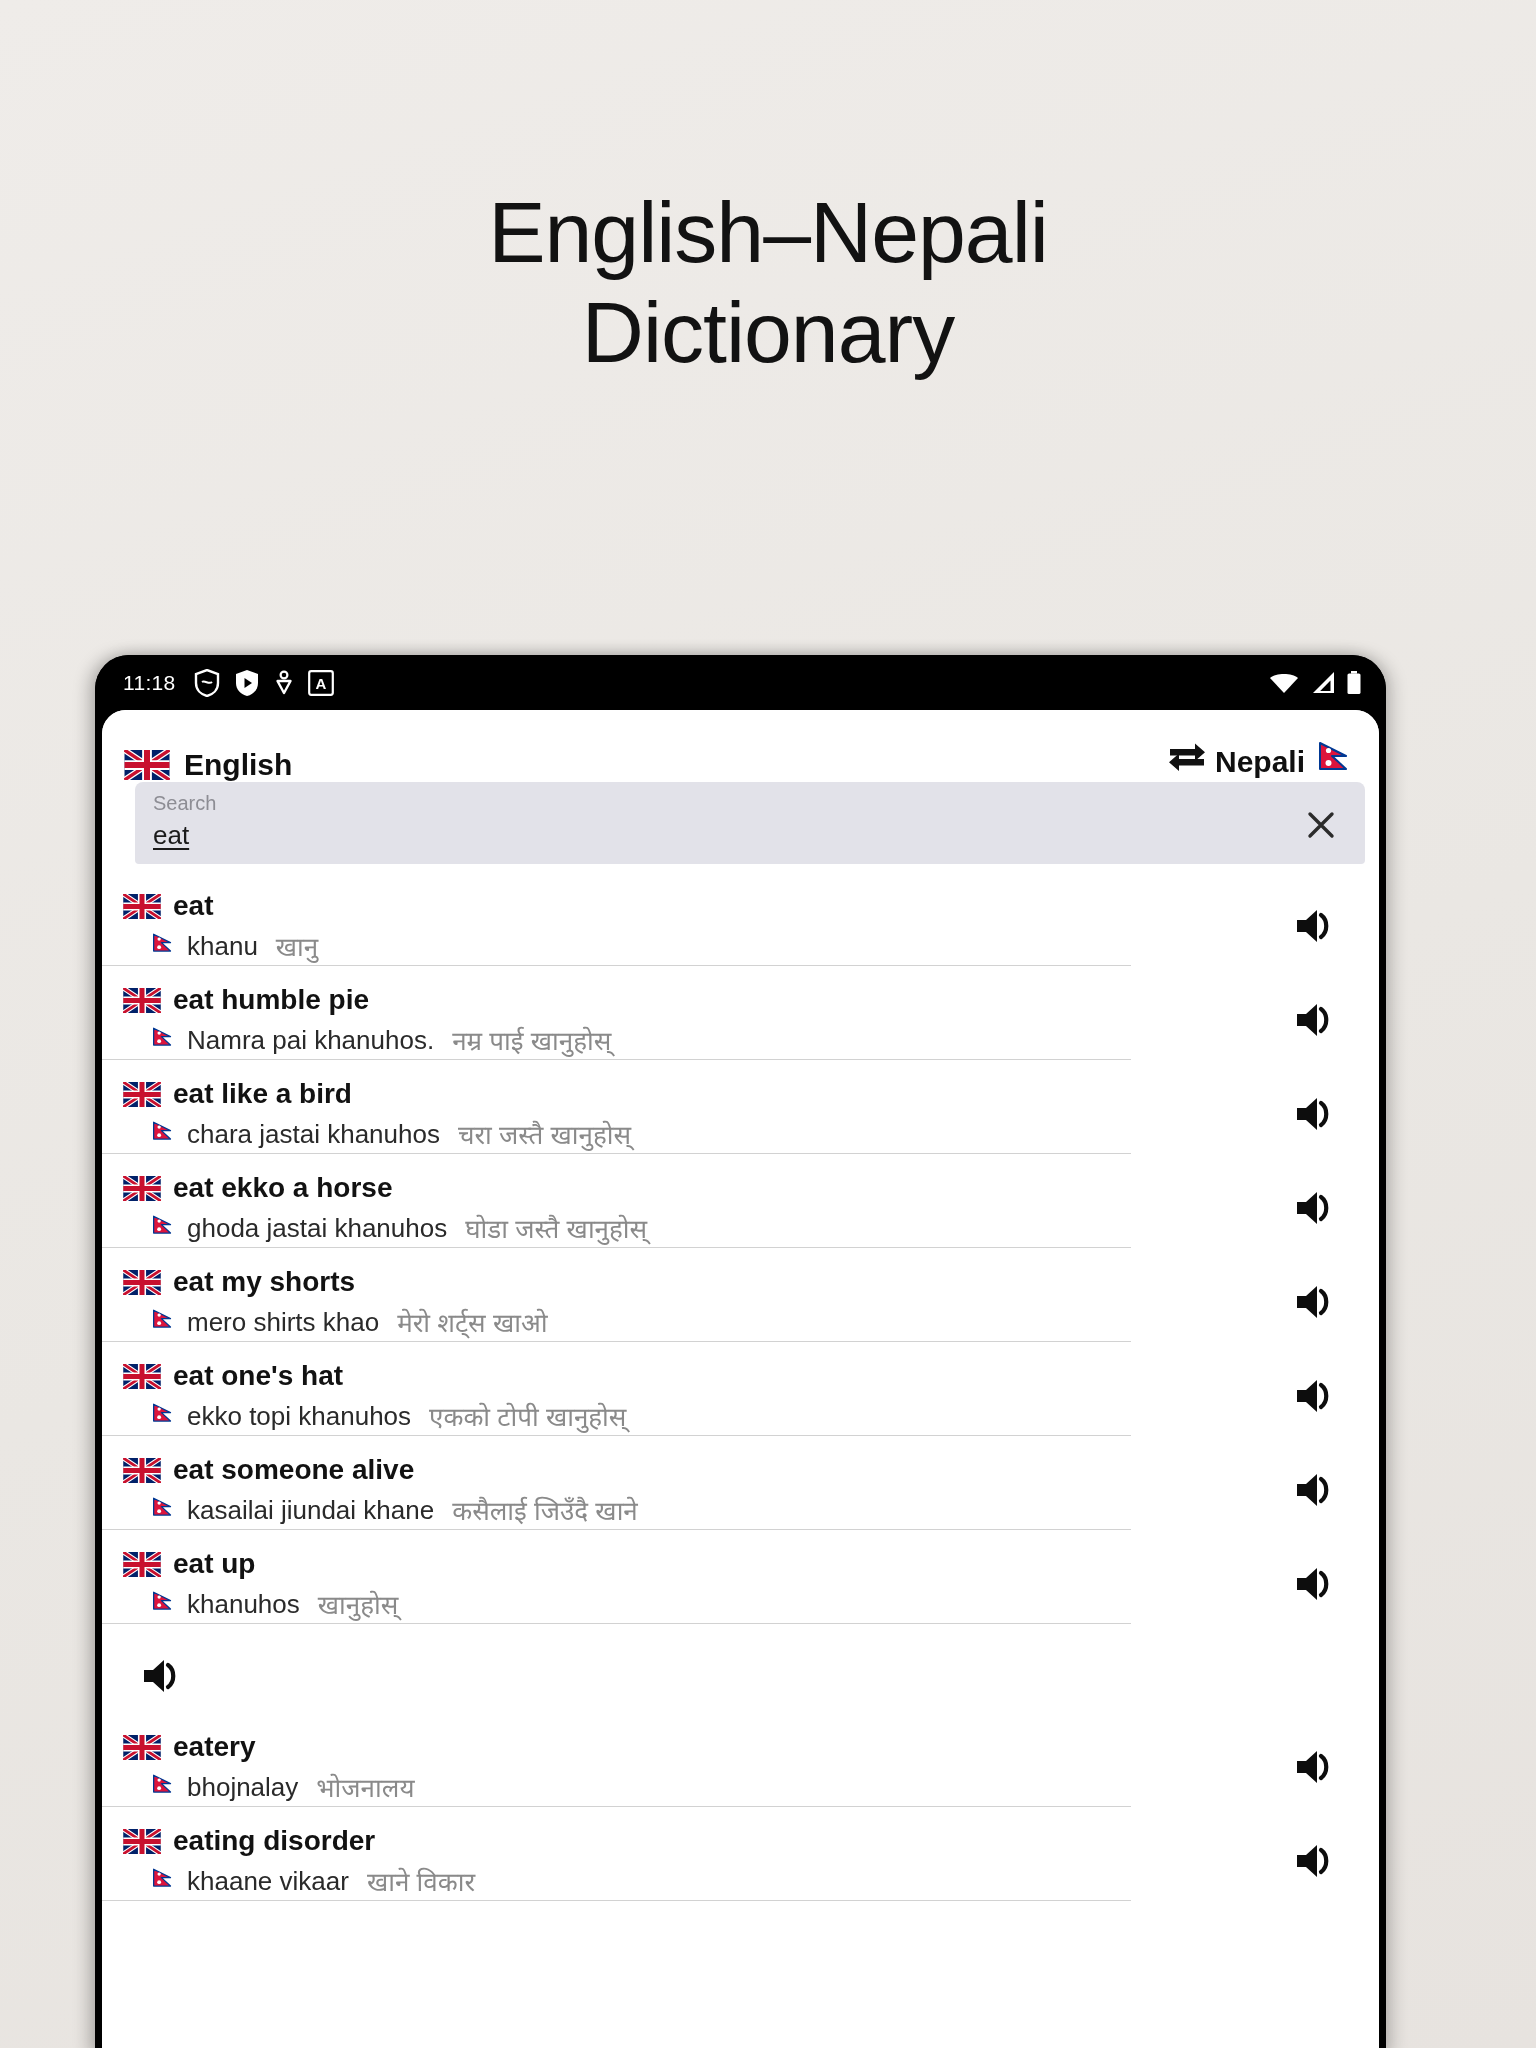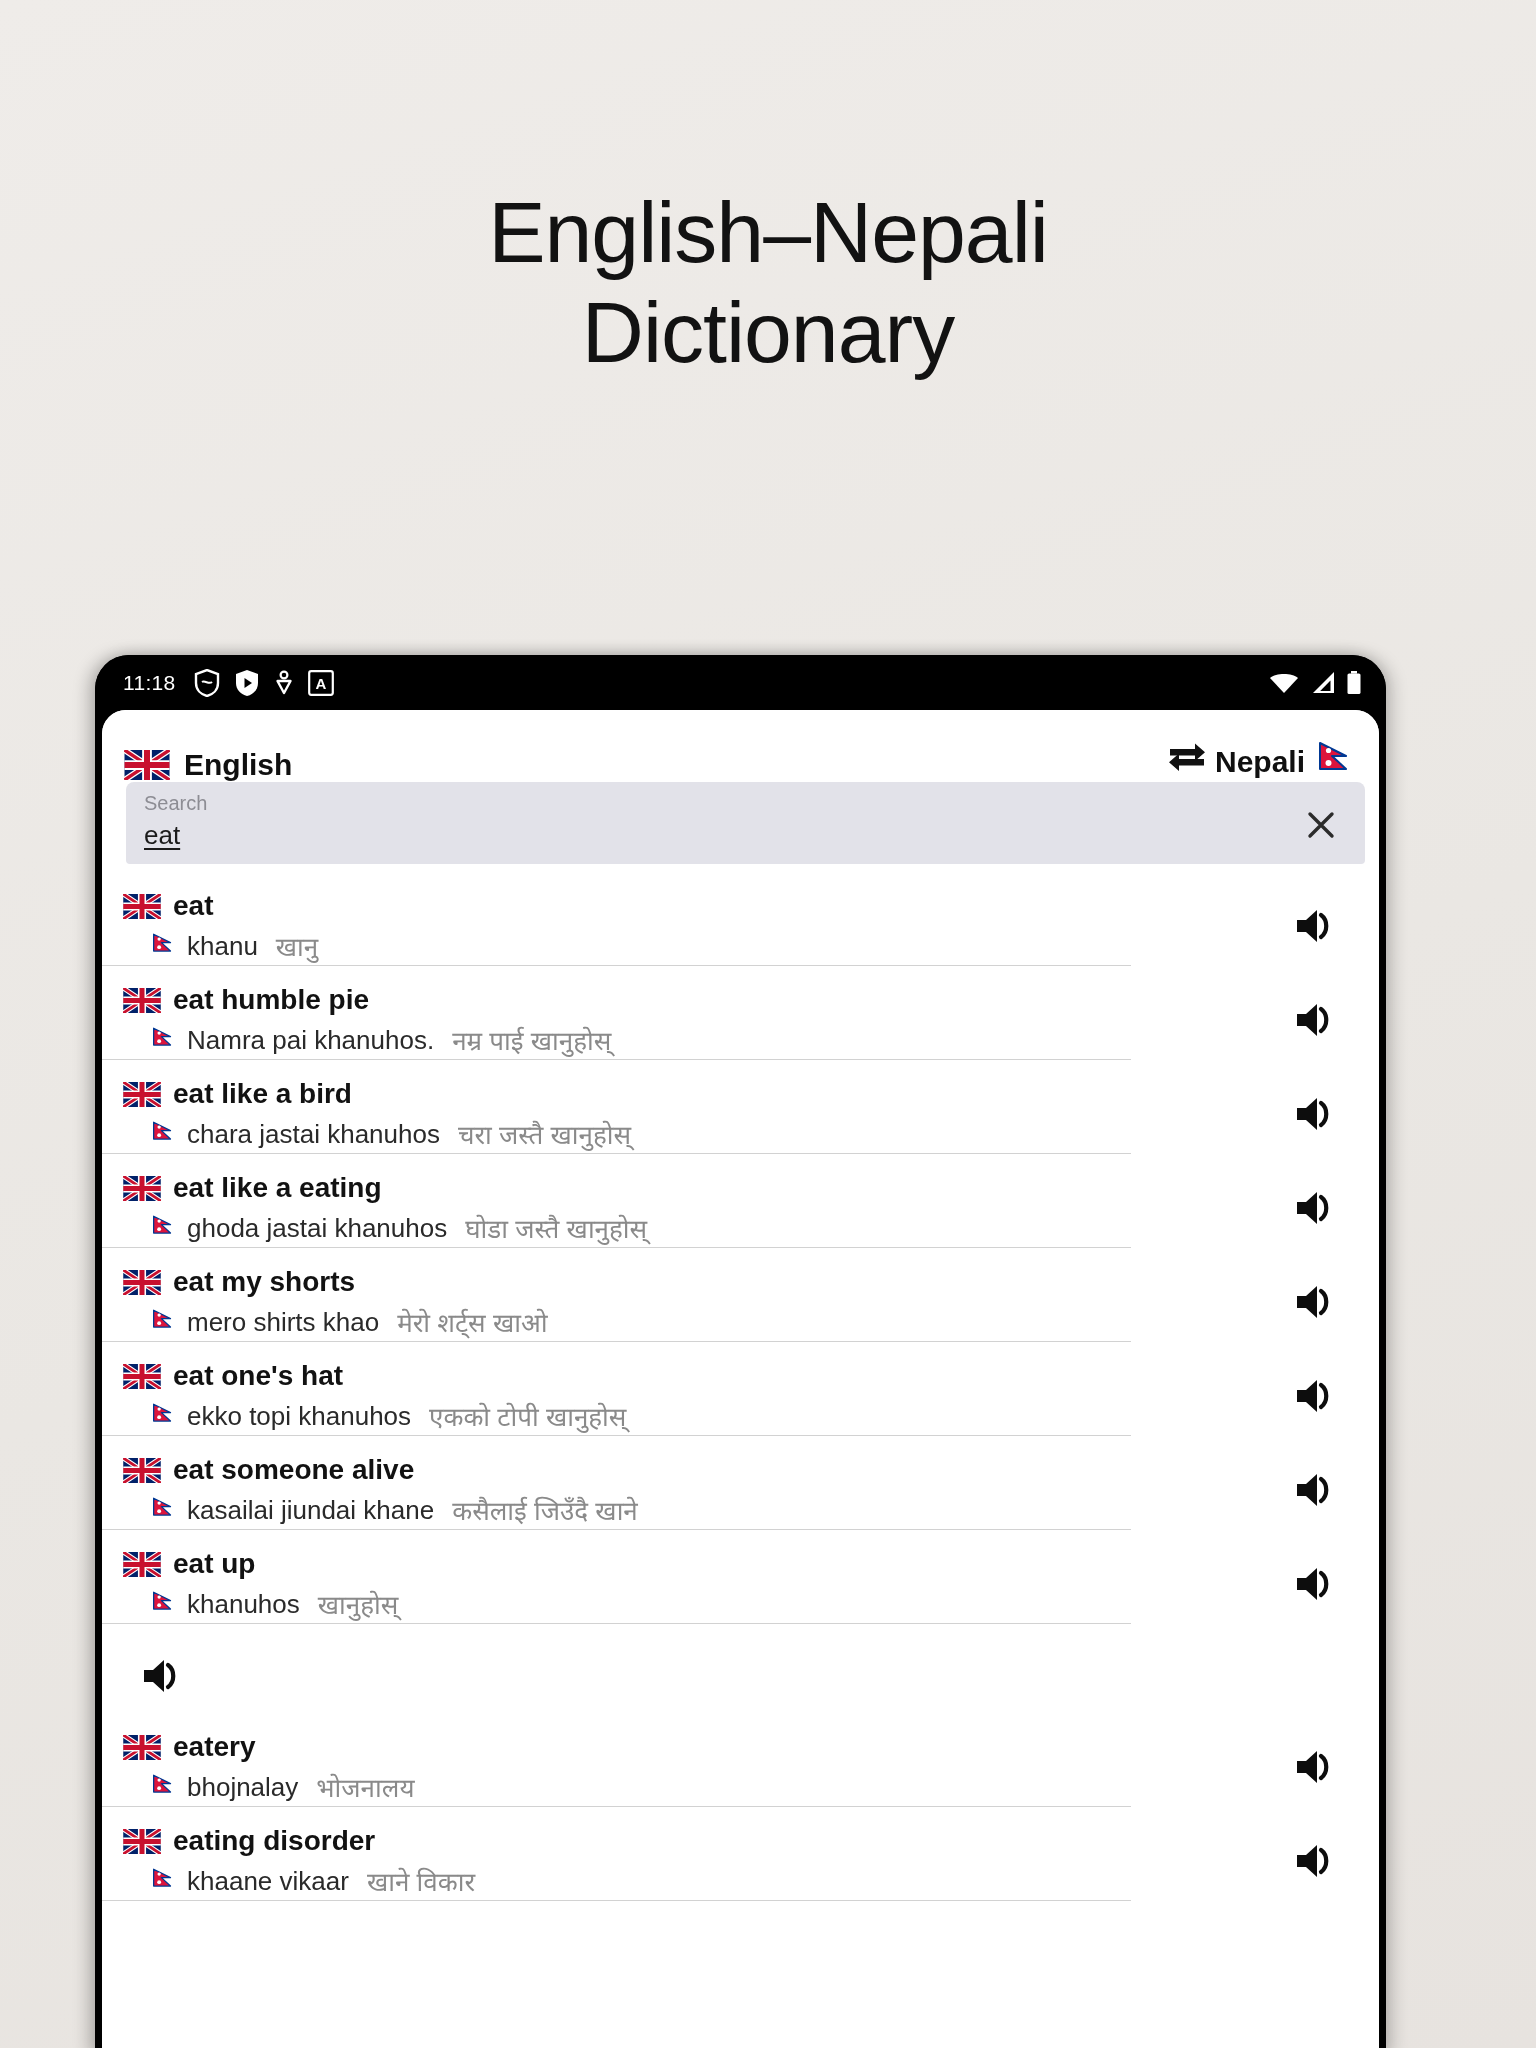--- a/index.html
+++ b/index.html
@@ -100,21 +100,21 @@
     display: flex; align-items: center; justify-content: center;
   }
 
   
   .flag-uk { width: 46px; height: 30px; display: block; }
   .flag-uk-sm { width: 38px; height: 25px; display: block; }
   .flag-np { width: 34px; height: 40px; display: block; }
   .flag-np-sm { width: 22px; height: 27px; display: block; }
 
   
-  .search-wrap { padding: 0 14px 0 24px; }
+  .search-wrap { padding: 0 14px 0 24px; margin-left: 9px; }
   .search-box {
     position: relative;
     height: 82px;
     background: #e2e2e9;
     border-radius: 8px 8px 4px 4px;
     display: flex;
     align-items: flex-start;
     padding: 9px 18px 0 18px;
   }
   .search-fields { flex: 1; min-width: 0; }
@@ -396,21 +396,21 @@
   <div class="row">
     <div class="row-main">
       <div class="term-line">
         <svg class="flag-uk-sm" viewBox="0 0 60 40">
           <rect width="60" height="40" fill="#012169"></rect>
           <path d="M0,0 L60,40 M60,0 L0,40" stroke="#fff" stroke-width="8"></path>
           <path d="M0,0 L60,40 M60,0 L0,40" stroke="#C8102E" stroke-width="4.5"></path>
           <path d="M30,0 V40 M0,20 H60" stroke="#fff" stroke-width="13"></path>
           <path d="M30,0 V40 M0,20 H60" stroke="#C8102E" stroke-width="8"></path>
         </svg>
-        <span class="term">eat like a eating</span>
+        <span class="term">eat ekko a horse</span>
       </div>
       <div class="trans-line">
         <svg class="flag-np-sm" viewBox="0 0 34 40">
           <path d="M1,1 L27,14 L13,14 L27,27 L1,27 Z" fill="#DC143C" stroke="#003893" stroke-width="2" stroke-linejoin="round"></path>
           <circle cx="9.5" cy="8.5" r="2.6" fill="#fff"></circle>
           <circle cx="9.5" cy="21" r="3" fill="#fff"></circle>
         </svg>
         <span class="romanized">ghoda jastai khanuhos</span>
         <span class="devanagari">घोडा जस्तै खानुहोस्</span>
       </div>

